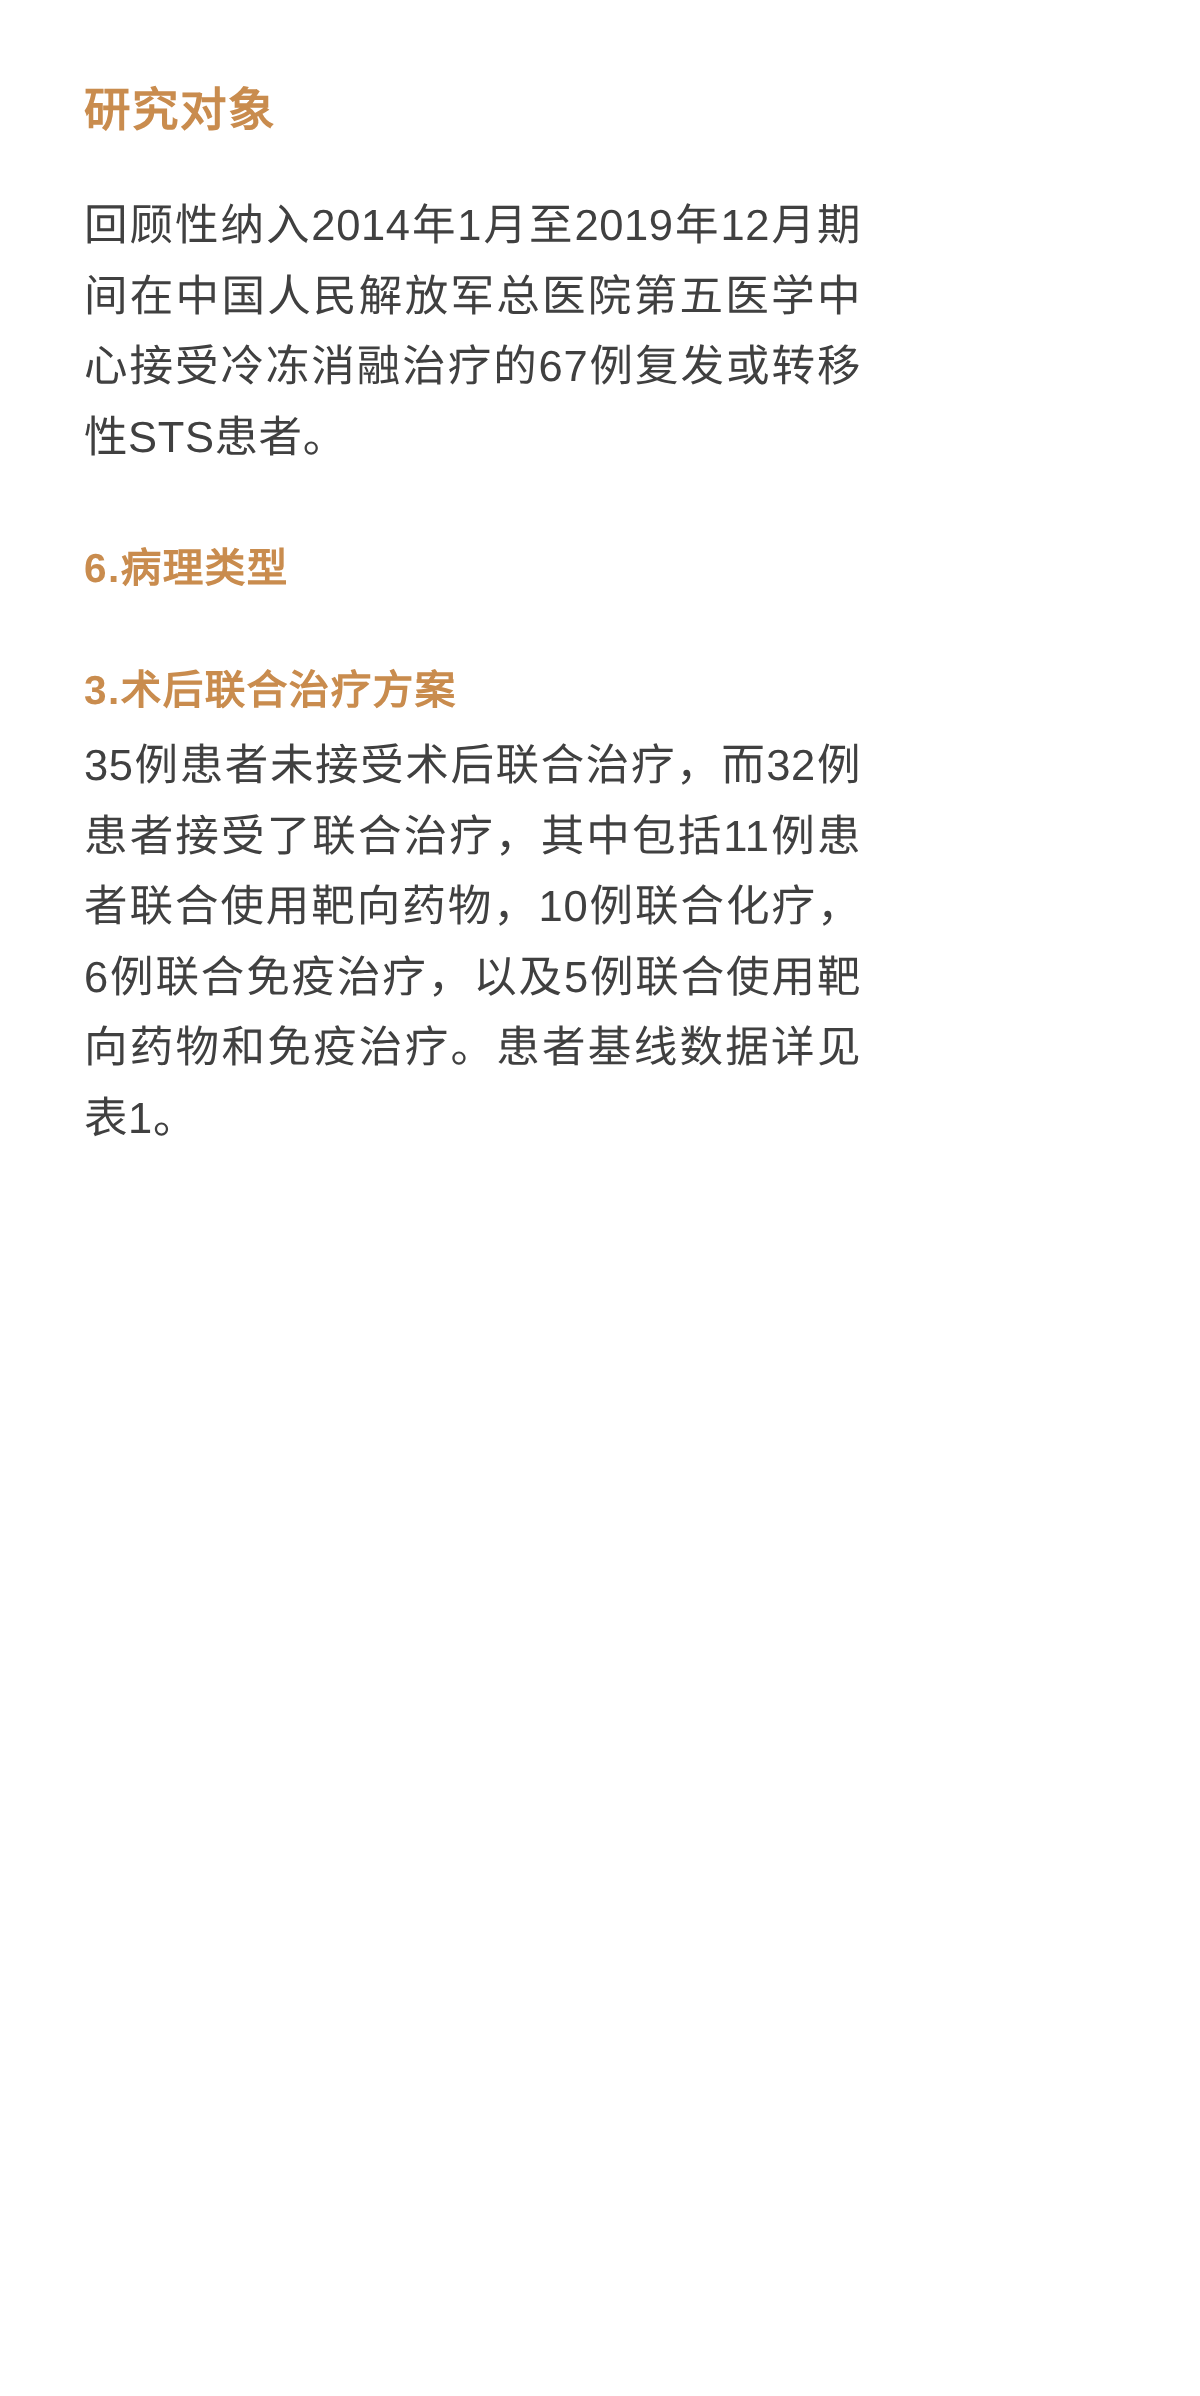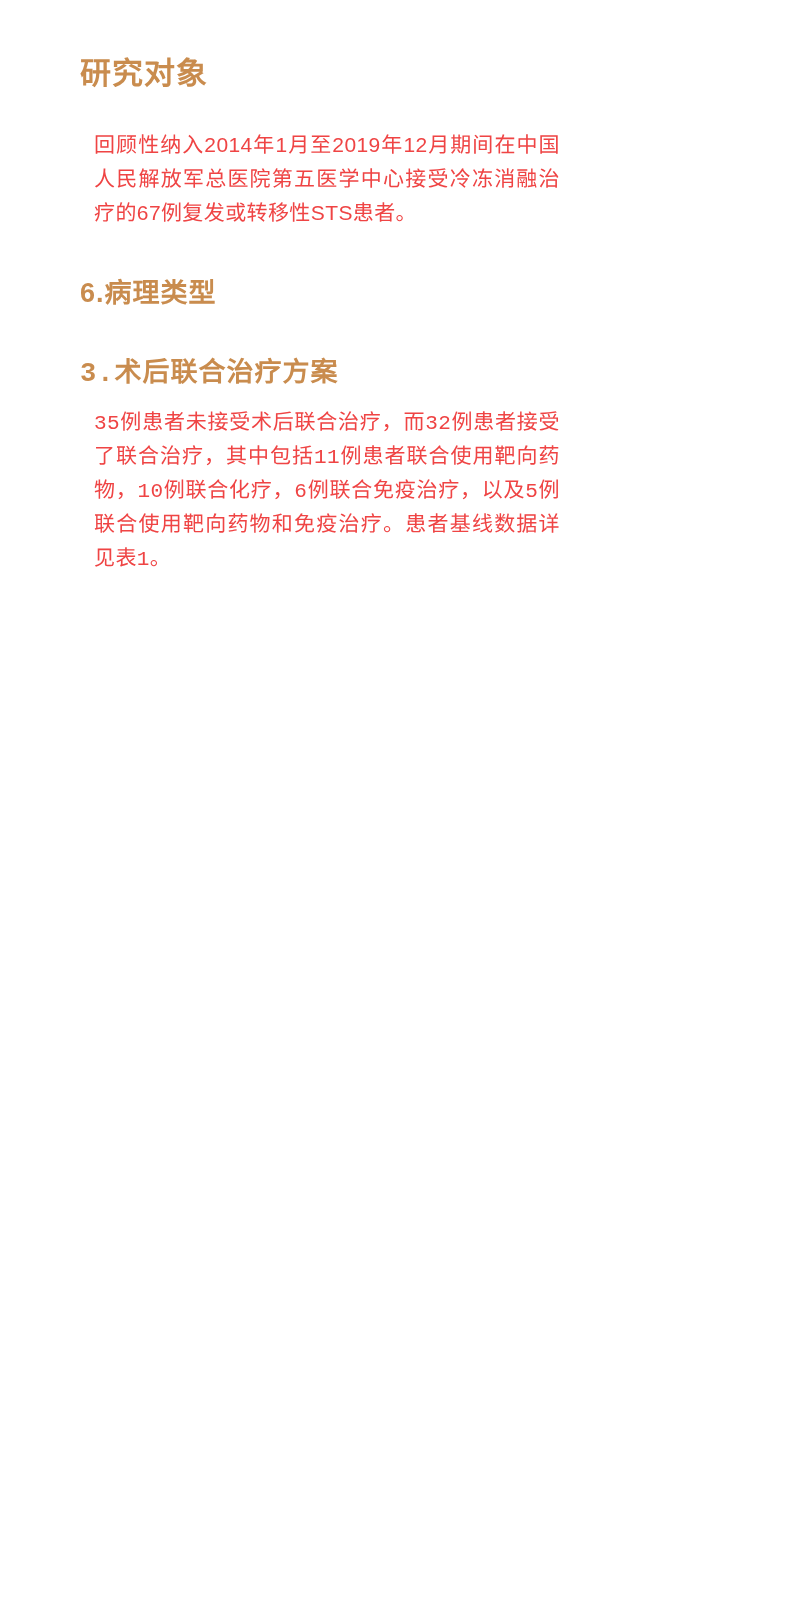--- a/index.html
+++ b/index.html
@@ -10,54 +10,53 @@
   body {
     width: 800px;
     min-height: 1597px;
     font-family: "Liberation Sans", "DejaVu Sans", sans-serif;
     -webkit-font-smoothing: antialiased;
   }
   .page {
     width: 636px;
     min-height: 1597px;
     box-sizing: border-box;
-    padding: 40px 62px 40px 80px;
+    padding: 40px 62px 40px 56px;
     background: #ffffff;
   }
   .section-title {
     color: #c98c4e;
     font-size: 31px;
     font-weight: bold;
     letter-spacing: 1px;
     margin: 18px 0 0 0;
     line-height: 1.3;
   }
   .main-title {
     margin-top: 14px;
     margin-bottom: 34px;
   }
   .sub-title {
     font-size: 27px;
     margin-bottom: 10px;
   }
   .body-text {
-    color: #ef4444;
-    font-size: 21px;
+    color: #404040;
+    font-size: 29px;
     line-height: 1.62;
     letter-spacing: 0.4px;
-    margin: 14px;
+    margin: 0;
     text-align: justify;
     text-justify: inter-ideograph;
   }
   .block {
     margin-bottom: 46px;
   }
   .block:last-child {
     margin-bottom: 0;
-    font-family: Liberation Mono, monospace;
   }
 </style>
 </head>
 <body>
 
 <div class="page">
 
   <h1 class="section-title main-title">研究对象</h1>
 
   <div class="block">

